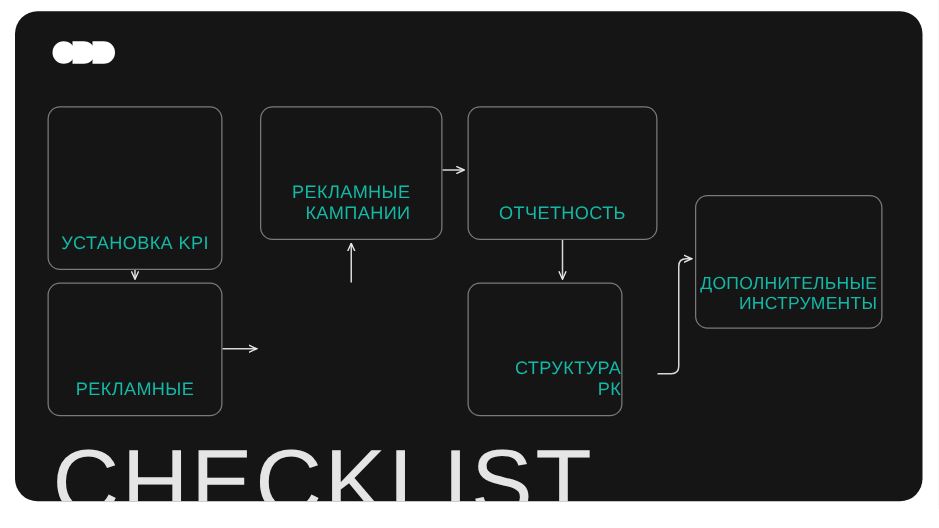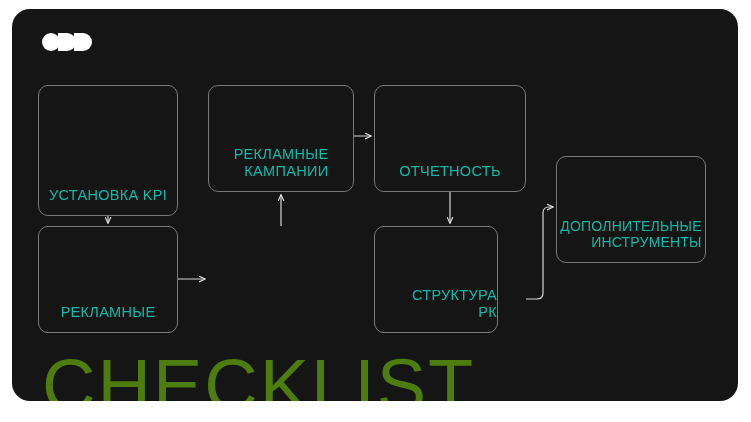--- a/index.html
+++ b/index.html
@@ -42,21 +42,21 @@
     letter-spacing: 2px;
     white-space: nowrap;
     user-select: none;
     pointer-events: none;
     line-height: 1;
   }
   #wm-bottom {
     font-size: 74px;
     left: 30px;
     bottom: -22px;
-    color: #4d7c0f;
+    color: #e5e5e5;
   }
 
   
   #logo {
     position: absolute;
     left: 30px;
     top: 24px;
     width: 52px;
     height: 22px;
   }

